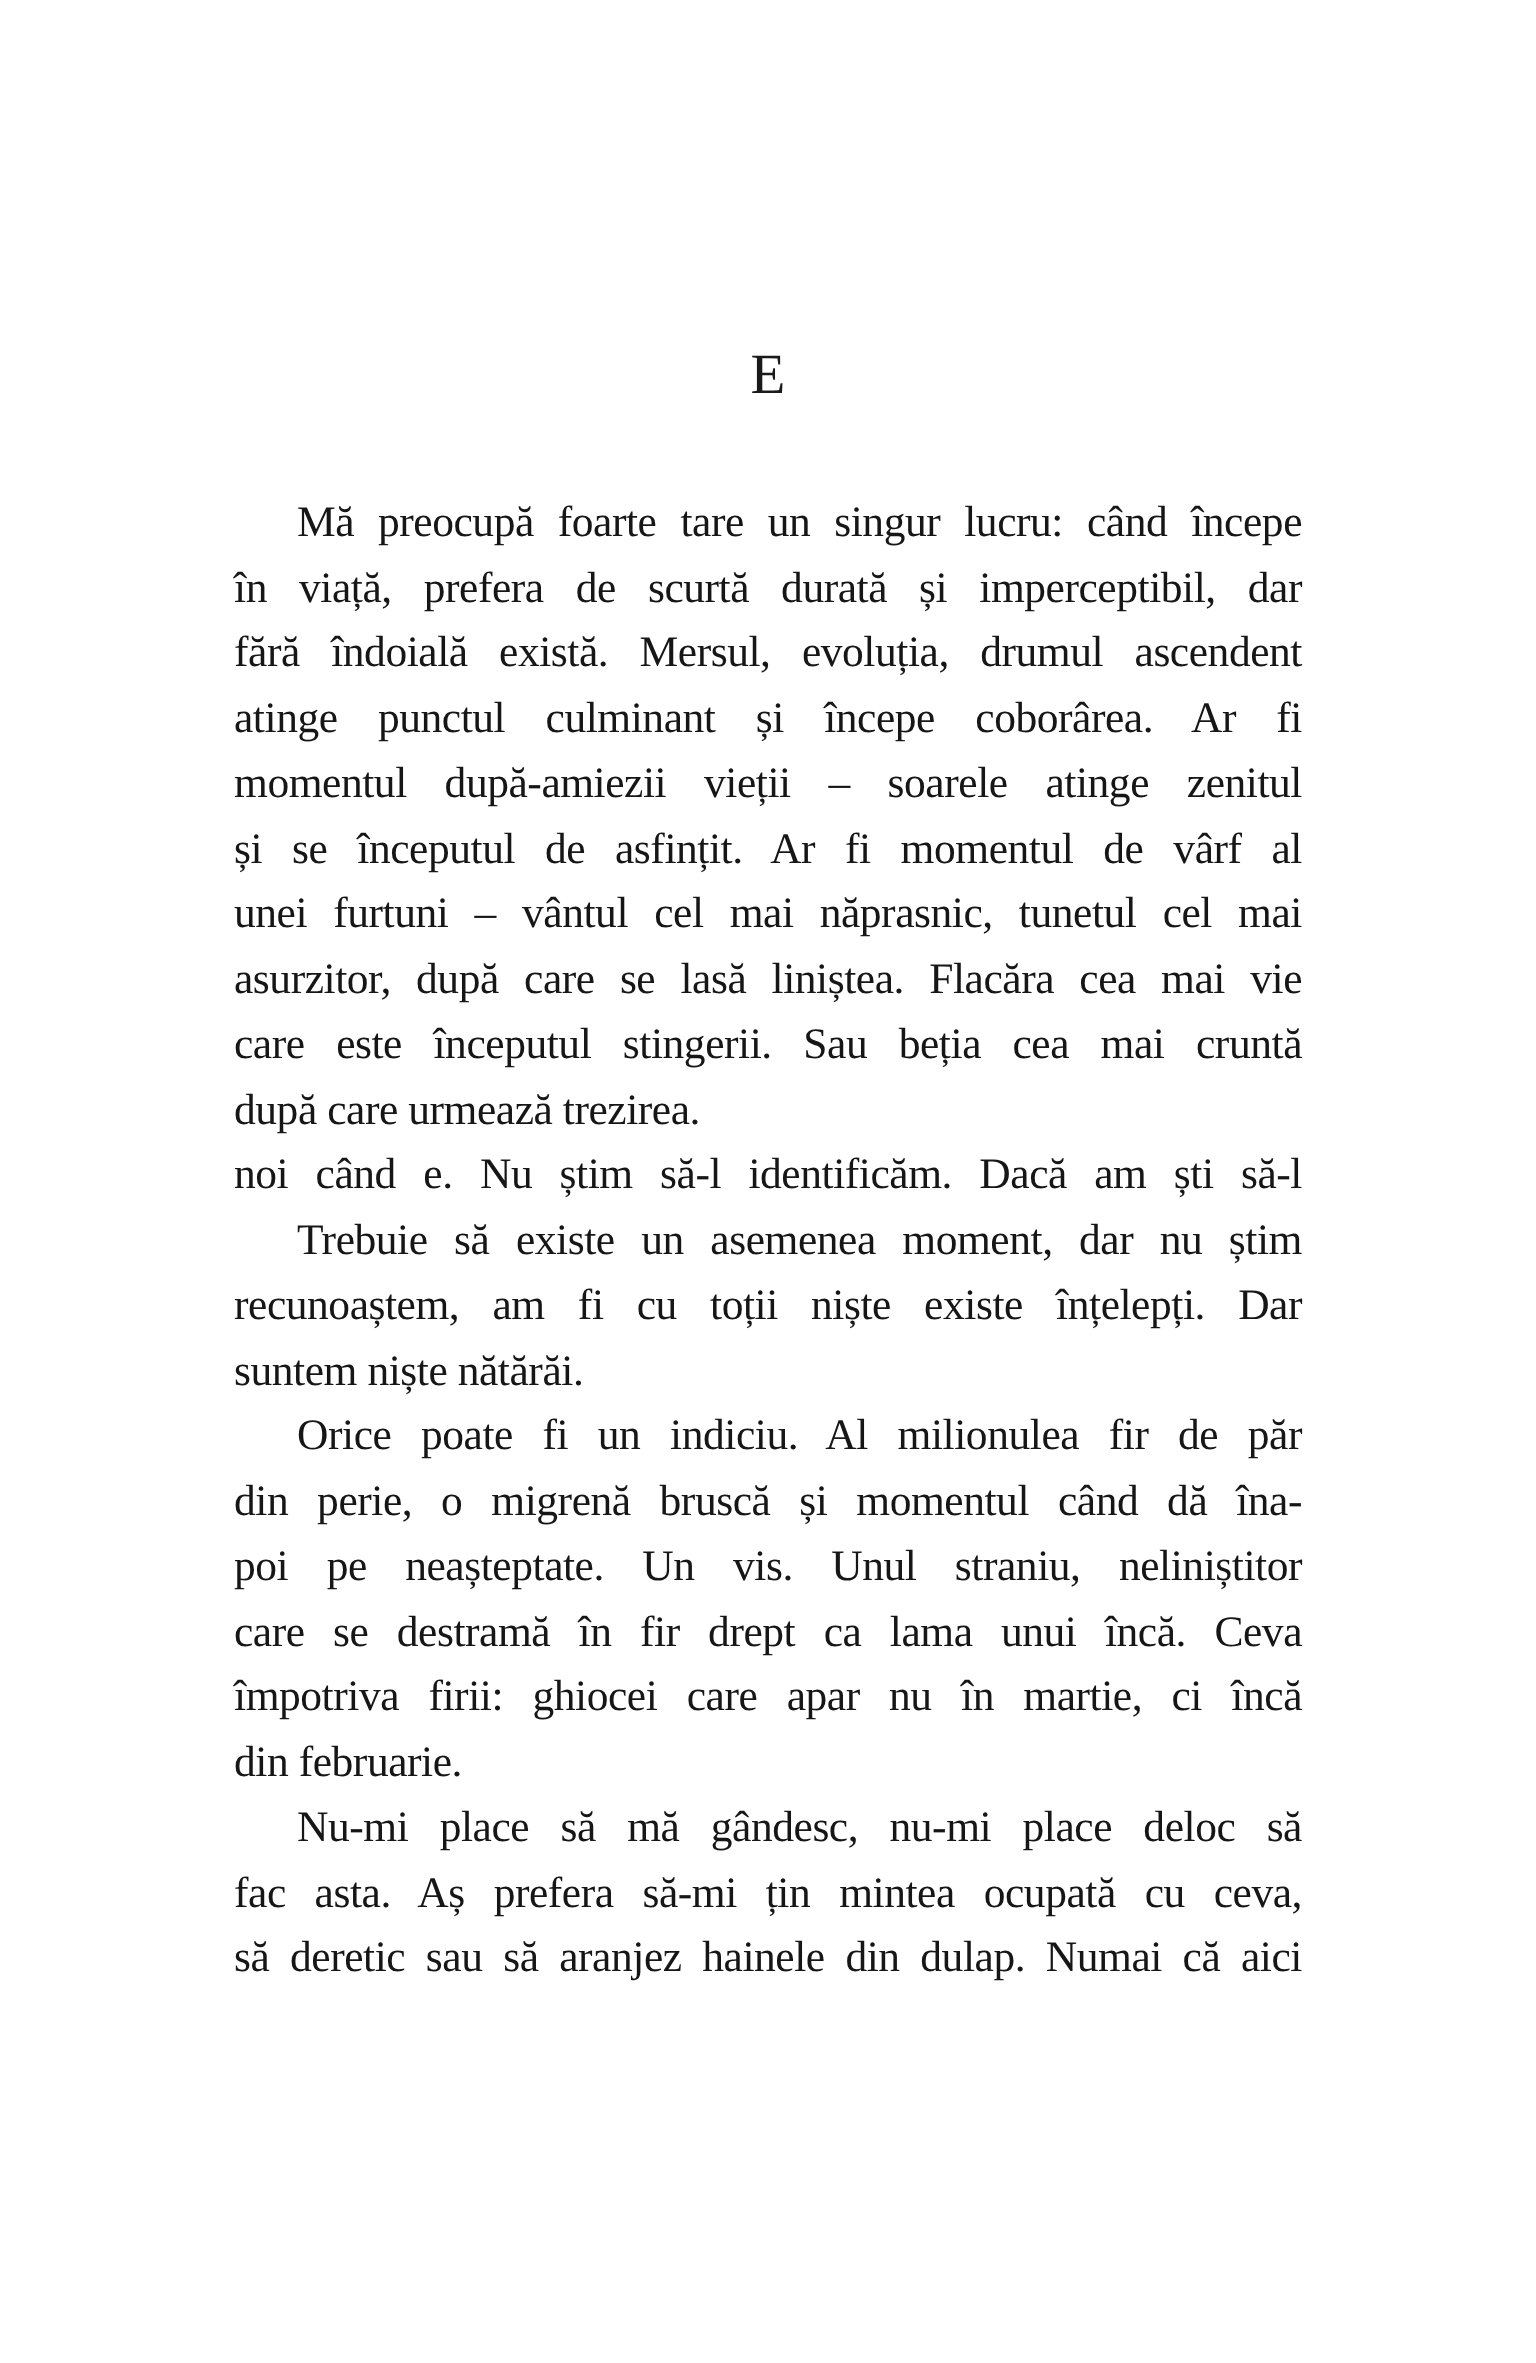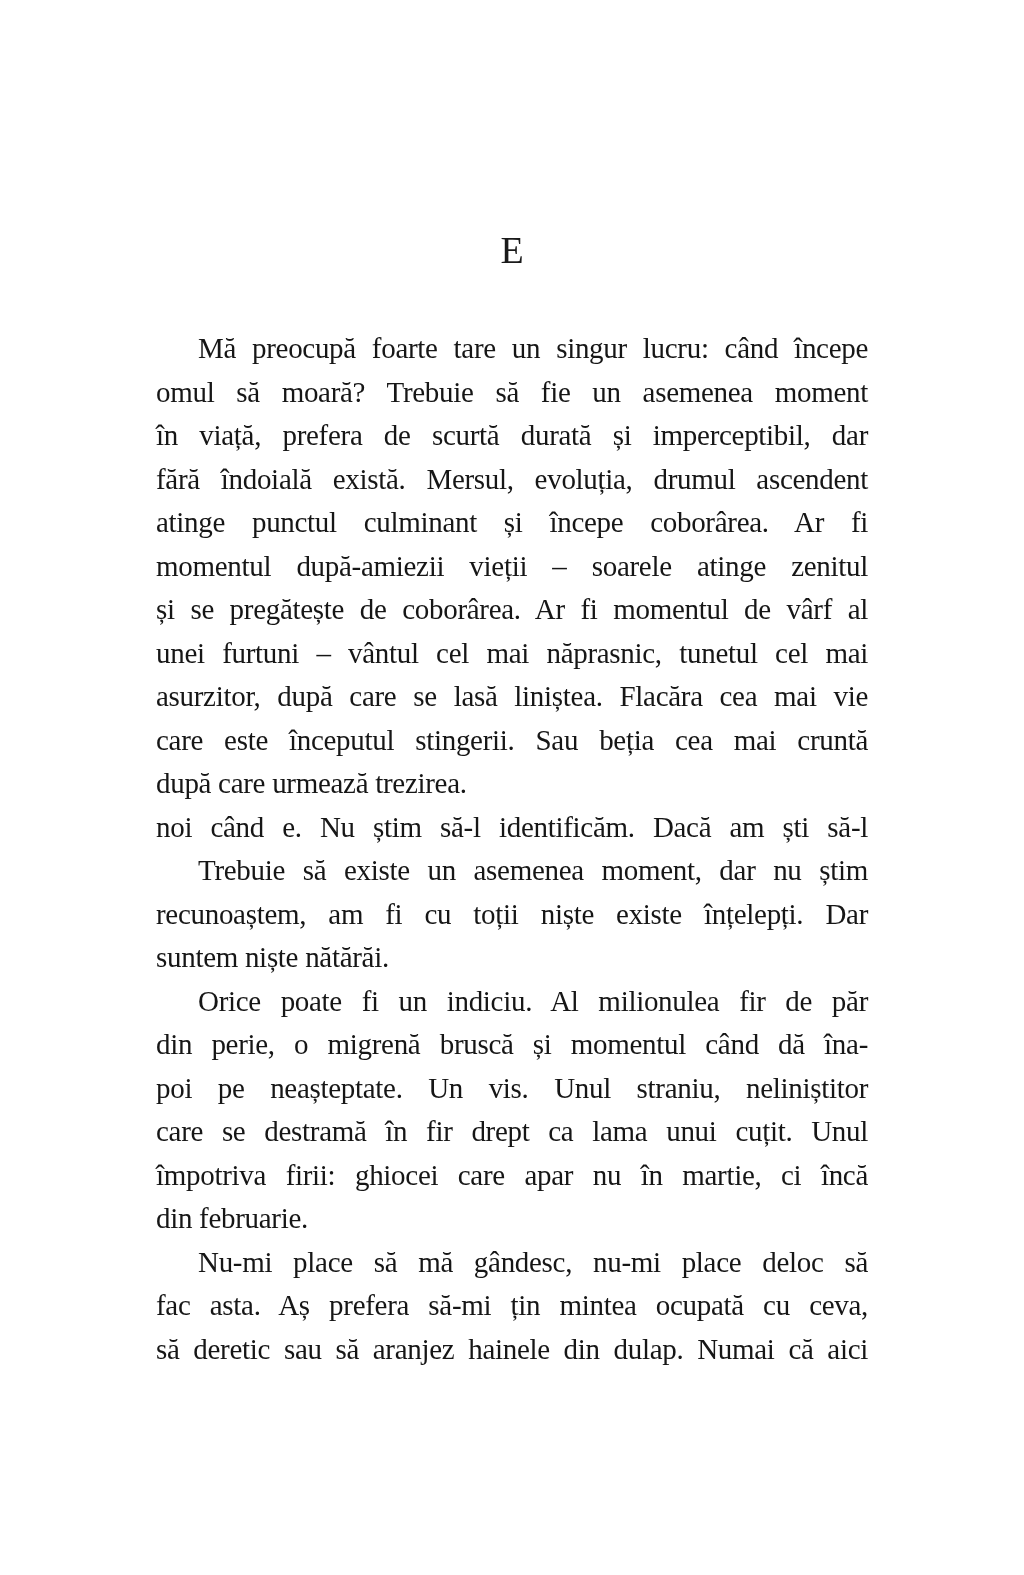--- a/index.html
+++ b/index.html
@@ -53,42 +53,41 @@
   }
 </style>
 </head>
 <body>
 
 <div class="page">
   <div class="chapter-heading">E</div>
   <div class="text-block">
       <div class="paragraph">
         <div class="line first-line">Mă preocupă foarte tare un singur lucru: când începe</div>
-        <div class="line">omul să moară? Trebuie să fie un asemenea moment</div>
         <div class="line">în viață, prefera de scurtă durată și imperceptibil, dar</div>
         <div class="line">fără îndoială există. Mersul, evoluția, drumul ascendent</div>
         <div class="line">atinge punctul culminant și începe coborârea. Ar fi</div>
         <div class="line">momentul după-amiezii vieții – soarele atinge zenitul</div>
-        <div class="line">și se pregătește de coborârea. Ar fi momentul de vârf al</div>
+        <div class="line">și se începutul de asfințit. Ar fi momentul de vârf al</div>
         <div class="line">unei furtuni – vântul cel mai năprasnic, tunetul cel mai</div>
         <div class="line">asurzitor, după care se lasă liniștea. Flacăra cea mai vie</div>
         <div class="line">care este începutul stingerii. Sau beția cea mai cruntă</div>
         <div class="line last-line">după care urmează trezirea.</div>
       </div>
       <div class="paragraph">
         <div class="line">noi când e. Nu știm să-l identificăm. Dacă am ști să-l</div>
         <div class="line first-line">Trebuie să existe un asemenea moment, dar nu știm</div>
         <div class="line">recunoaștem, am fi cu toții niște existe înțelepți. Dar</div>
         <div class="line last-line">suntem niște nătărăi.</div>
       </div>
       <div class="paragraph">
         <div class="line first-line">Orice poate fi un indiciu. Al milionulea fir de păr</div>
         <div class="line">din perie, o migrenă bruscă și momentul când dă îna-</div>
         <div class="line">poi pe neașteptate. Un vis. Unul straniu, neliniștitor</div>
-        <div class="line">care se destramă în fir drept ca lama unui cuțit. Unul</div>
+        <div class="line">care se destramă în fir drept ca lama unui încă. Ceva</div>
         <div class="line">împotriva firii: ghiocei care apar nu în martie, ci încă</div>
         <div class="line last-line">din februarie.</div>
       </div>
       <div class="paragraph">
         <div class="line first-line">Nu-mi place să mă gândesc, nu-mi place deloc să</div>
         <div class="line">fac asta. Aș prefera să-mi țin mintea ocupată cu ceva,</div>
         <div class="line">să deretic sau să aranjez hainele din dulap. Numai că aici</div>
       </div>
     </div>
 </div>

